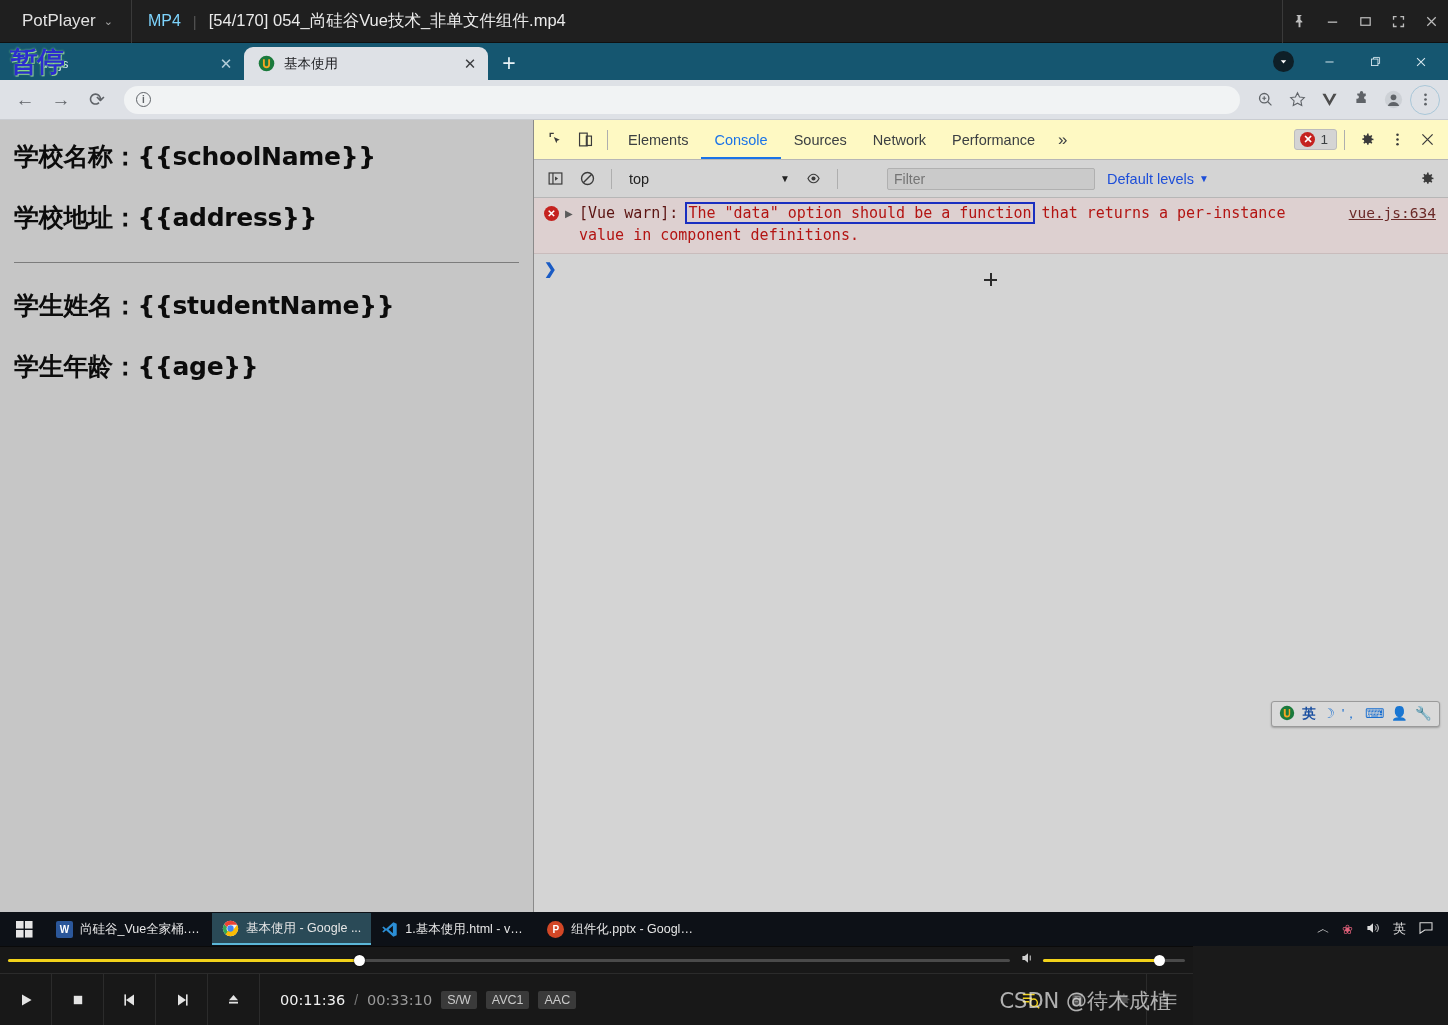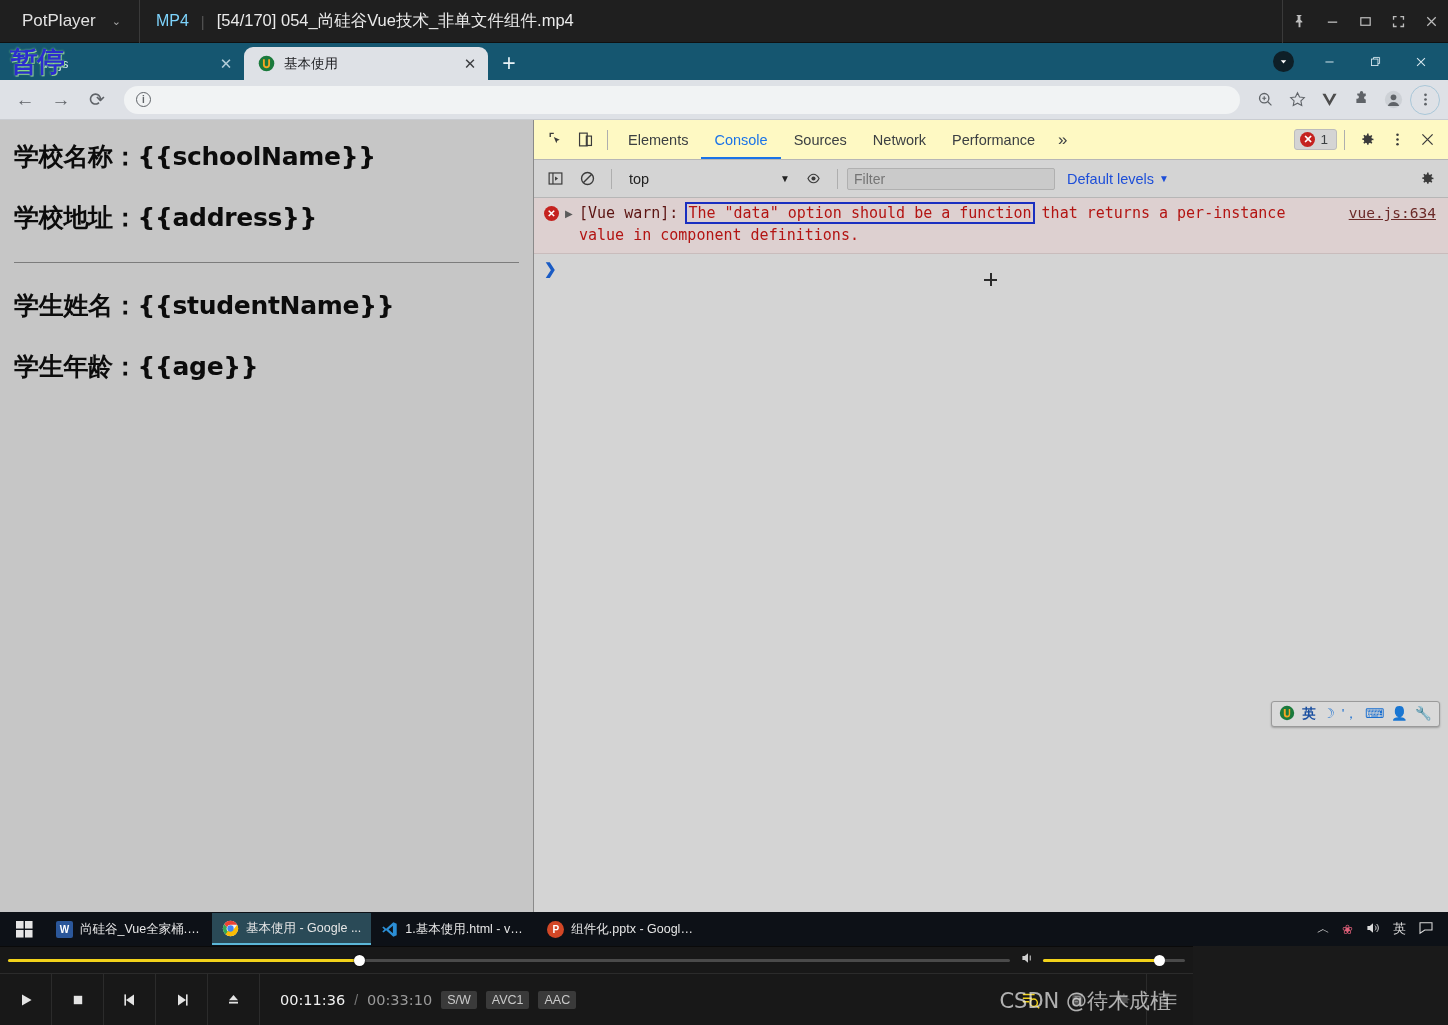--- a/index.html
+++ b/index.html
@@ -11,21 +11,21 @@
   }
   .app { position: relative; width: 1448px; height: 1025px; }
 
   
   .pp-titlebar {
     position: absolute; left: 0; top: 0; width: 1448px; height: 43px;
     background: #1f1f1f; display: flex; align-items: center;
     border-bottom: 1px solid #101010;
   }
   .pp-brand {
-    display: flex; align-items: center; gap: 16px;
+    display: flex; align-items: center; gap: 8px;
     padding: 0 18px 0 22px; height: 43px;
     color: #e2e2e2; font-size: 17px;
     border-right: 1px solid #3a3a3a;
   }
   .pp-brand .caret { font-size: 11px; color: #a9a9a9; }
   .pp-fmt { color: #7dd3fc; font-size: 16px; padding: 0 12px 0 16px; }
   .pp-sep { color: #555; font-size: 15px; }
   .pp-filename { color: #eaeaea; font-size: 16.5px; padding-left: 12px; white-space: nowrap; }
   .pp-winbtns {
     margin-left: auto; display: flex; align-items: center; height: 43px;
@@ -152,20 +152,21 @@
   }
   .ctx-select {
     display: flex; align-items: center; width: 175px; height: 24px;
     font-size: 14.5px; color: #222; padding: 0 6px 0 8px;
   }
   .ctx-select .cs-caret { margin-left: auto; font-size: 10px; }
   .filter-input {
     width: 208px; height: 22px; background: #cacaca; border: 1px solid #b0b0b0;
     font-size: 14px; color: #be185d; padding: 0 6px; font-family: "Liberation Sans", sans-serif;
     border-radius: 2px;
+    margin-left: 40px;
   }
   .levels { font-size: 14.5px; color: #1d4ed8; padding: 0 10px; display: flex; align-items: center; gap: 5px;}
   .levels .lv-caret { font-size: 10px; }
 
   .console-body { flex: 1; background: #d4d4d4; position: relative; overflow: hidden; }
   .msg-row {
     display: flex; align-items: flex-start; gap: 6px; padding: 5px 10px 6px 10px;
     background: #ddd0d0; border-bottom: 1px solid #c9bcbc; position: relative;
   }
   .msg-ico {

